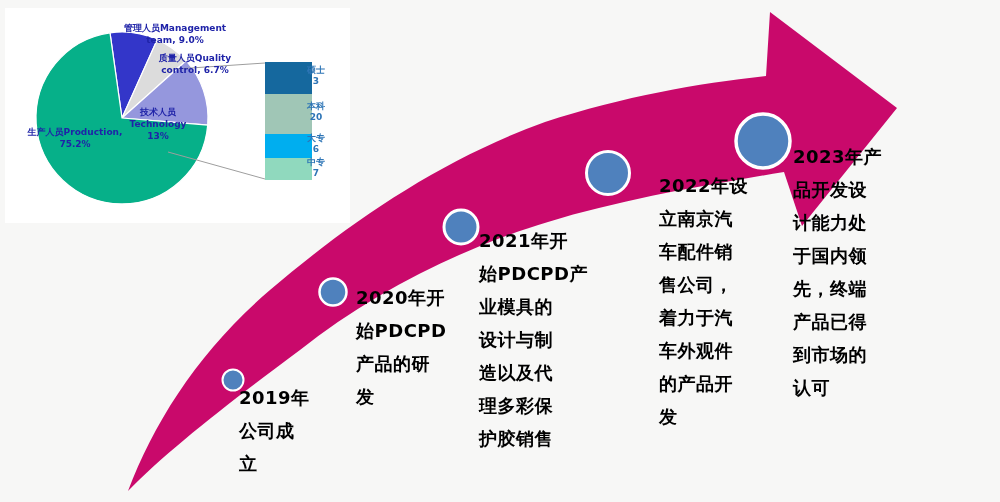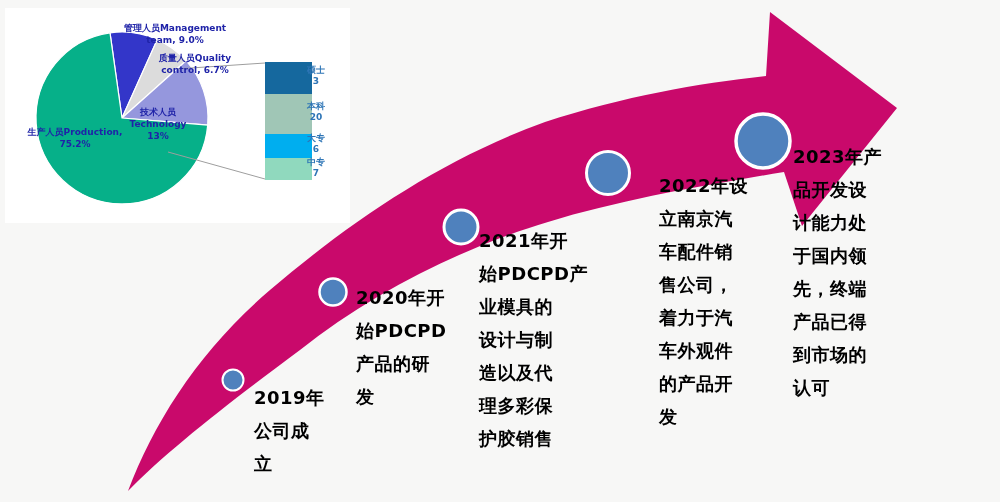--- a/index.html
+++ b/index.html
@@ -10,21 +10,21 @@
   }
   
   .arrow-svg{position:absolute;left:0;top:0;width:1000px;height:502px;}
   .arrow-path{fill:var(--arrow_magenta,#C9096B);}
   .dot{fill:var(--dot_blue,#4F81BD);stroke:var(--dot_ring,#fff);}
   
   .ms{
     position:absolute;white-space:pre;color:var(--milestone_text,#000);
     font-weight:700;font-size:18px;line-height:33px;letter-spacing:.5px;
   }
-  .ms-2019{left:239px;top:381px;margin-left:15px;}
+  .ms-2019{left:239px;top:381px;}
   .ms-2020{left:356px;top:261px;margin-top:20px;}
   .ms-2021{left:479px;top:224px;}
   .ms-2022{left:659px;top:169px;}
   .ms-2023{left:793px;top:140px;}
   
   .pie-panel{
     position:absolute;left:5px;top:8px;width:345px;height:215px;
     background:var(--panel_bg,#fff);
   }
   .panel-svg{position:absolute;left:0;top:0;width:345px;height:215px;}

